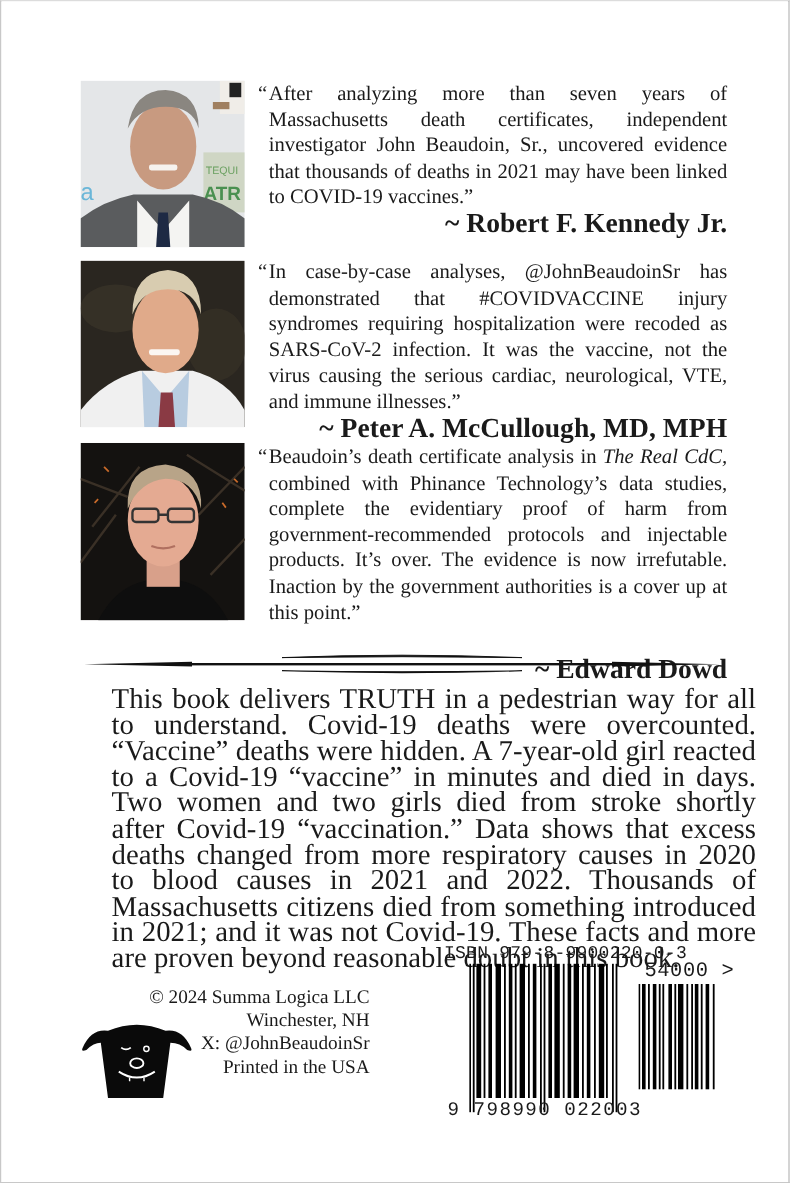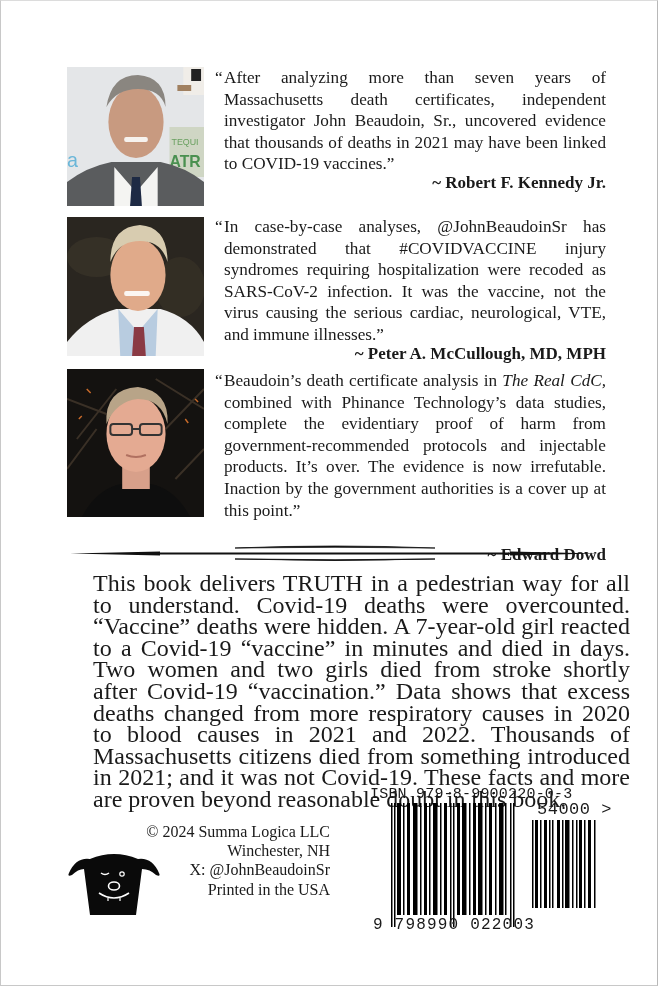--- a/index.html
+++ b/index.html
@@ -16,34 +16,34 @@
     .photo { position: absolute; left: 67px; width: 137px; overflow: hidden; }
     .photo svg { display: block; width: 100%; height: 100%; }
 
     .quote {
       position: absolute; left: 224px; width: 382px;
       font-size: 17.2px; line-height: 21.6px;
       text-align: justify; text-align-last: left;
     }
     .quote .open { position: absolute; left: -9px; }
     .attrib {
-      position: absolute; right: 52px; font-weight: bold; font-size: 17px;
+      position: absolute; right: 52px; font-weight: bold; font-size: 23px;
       text-align: right; white-space: nowrap;
     }
 
     .divider { position: absolute; left: 70px; top: 541px; width: 530px; height: 24px; }
 
     .blurb {
       position: absolute; left: 93px; top: 573px; width: 537px;
       font-size: 24px; line-height: 21.6px;
       text-align: justify; text-align-last: left;
     }
 
     .imprint {
-      position: absolute; right: 328px; top: 822px;
+      position: absolute; right: 350px; top: 822px;
       font-size: 16px; line-height: 19.2px; text-align: right; white-space: nowrap;
     }
     .imprint div { display: block; }
 
     .dog { position: absolute; left: 68px; top: 851px; width: 92px; height: 64px; }
 
     .barcode-wrap { position: absolute; left: 370px; top: 786px; width: 250px; height: 140px; }
     .isbn-text {
       position: absolute; left: 0; top: 0;
       font-family: "Liberation Mono", "DejaVu Sans Mono", monospace; font-size: 15px; letter-spacing: 0.2px;

